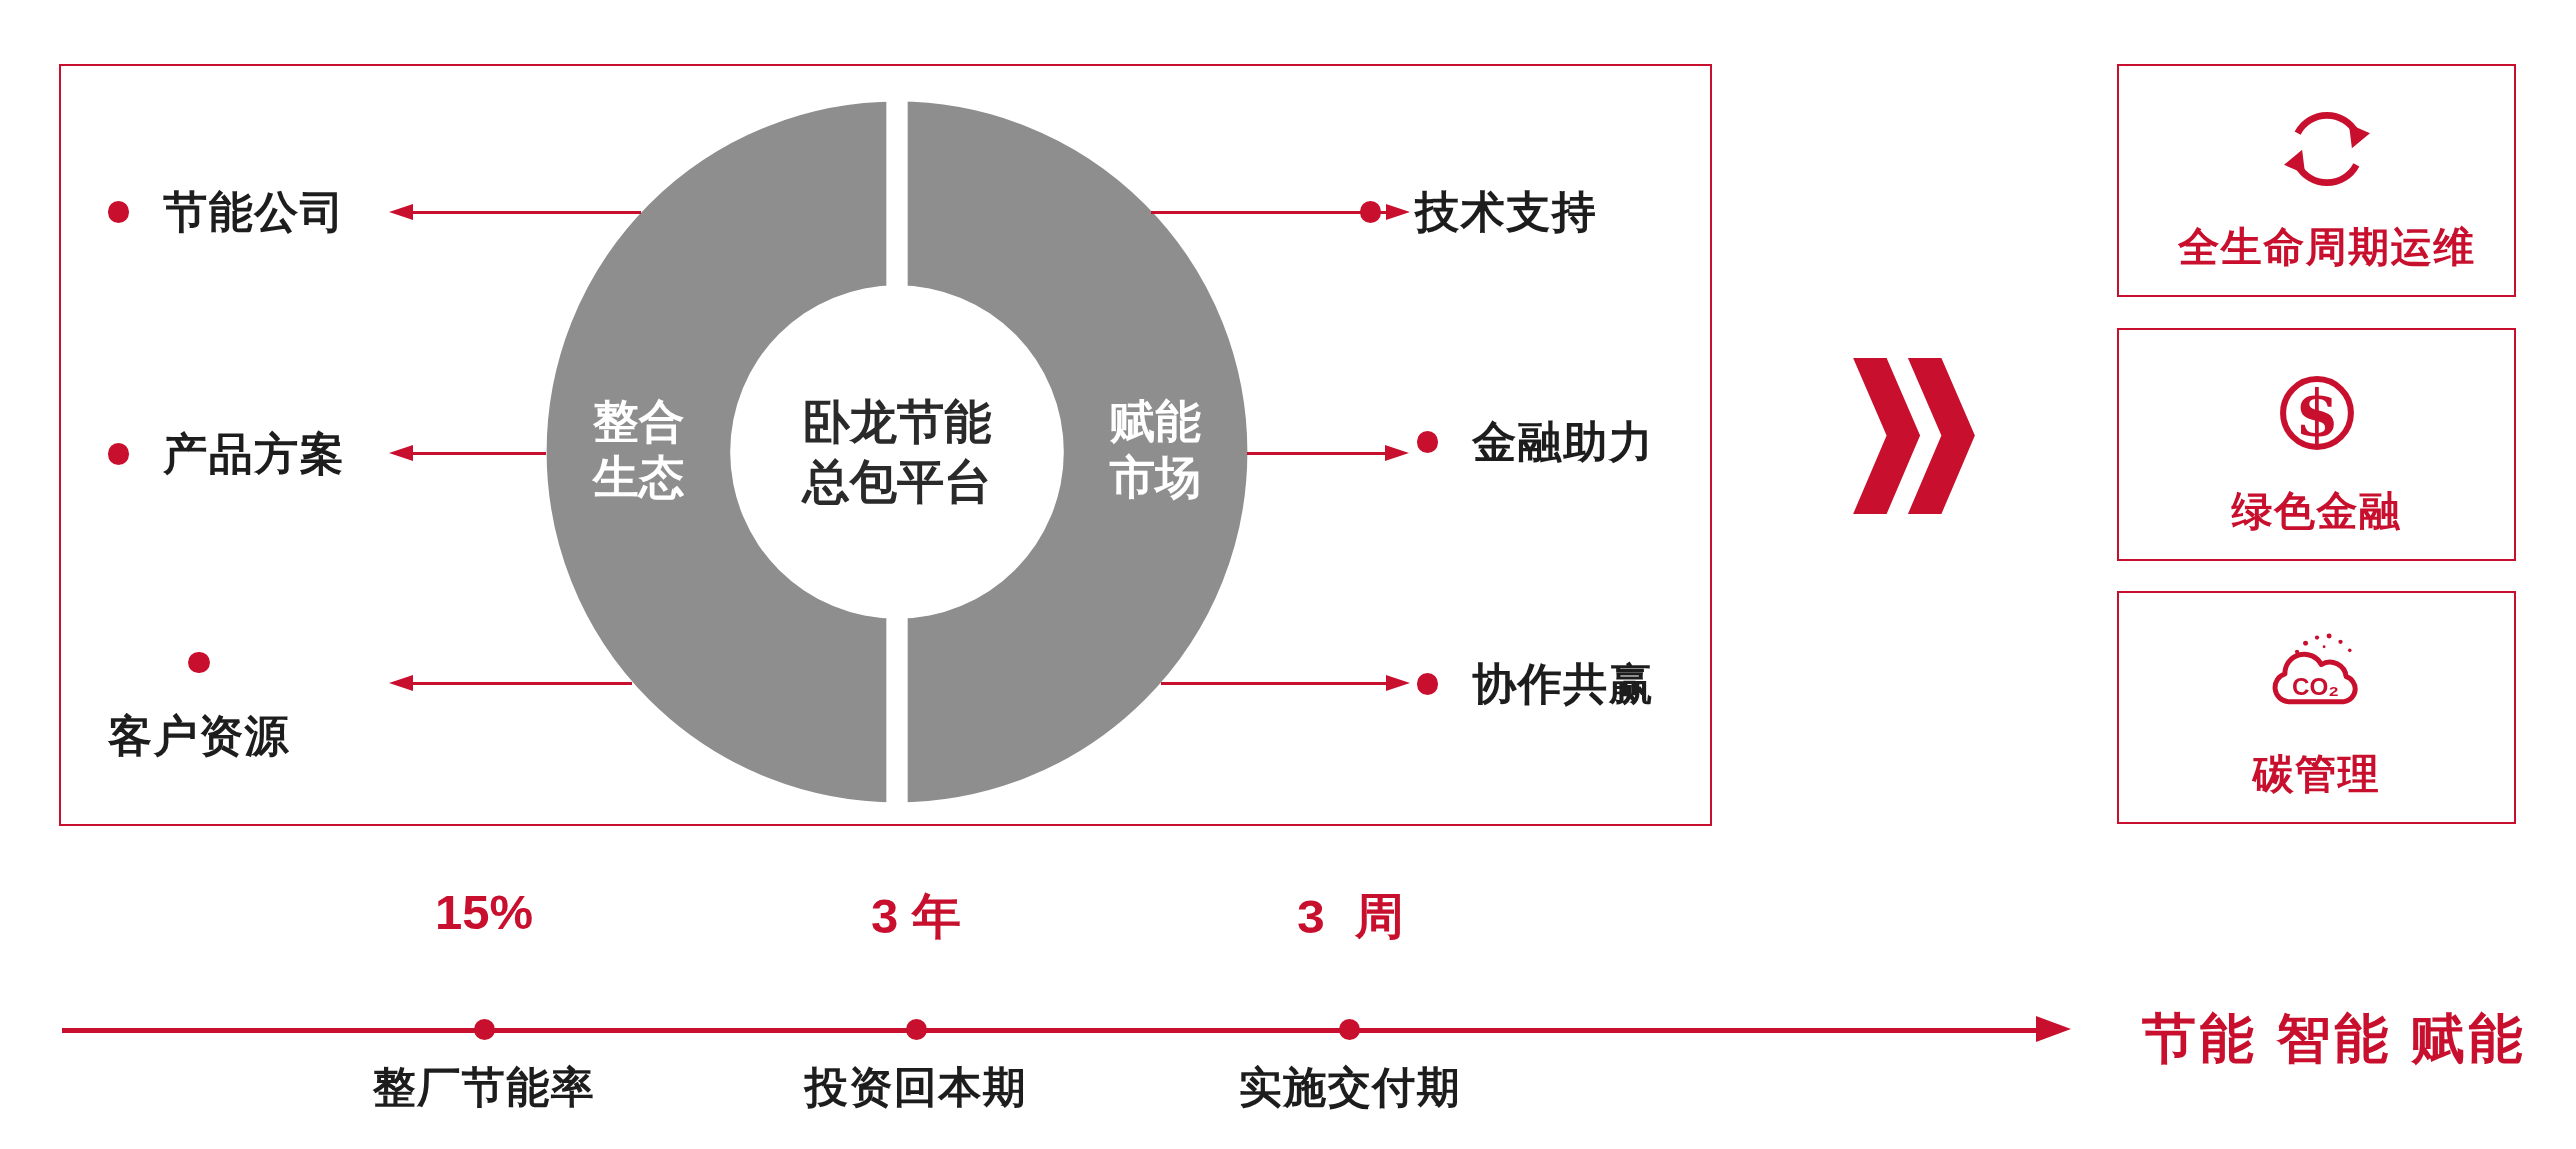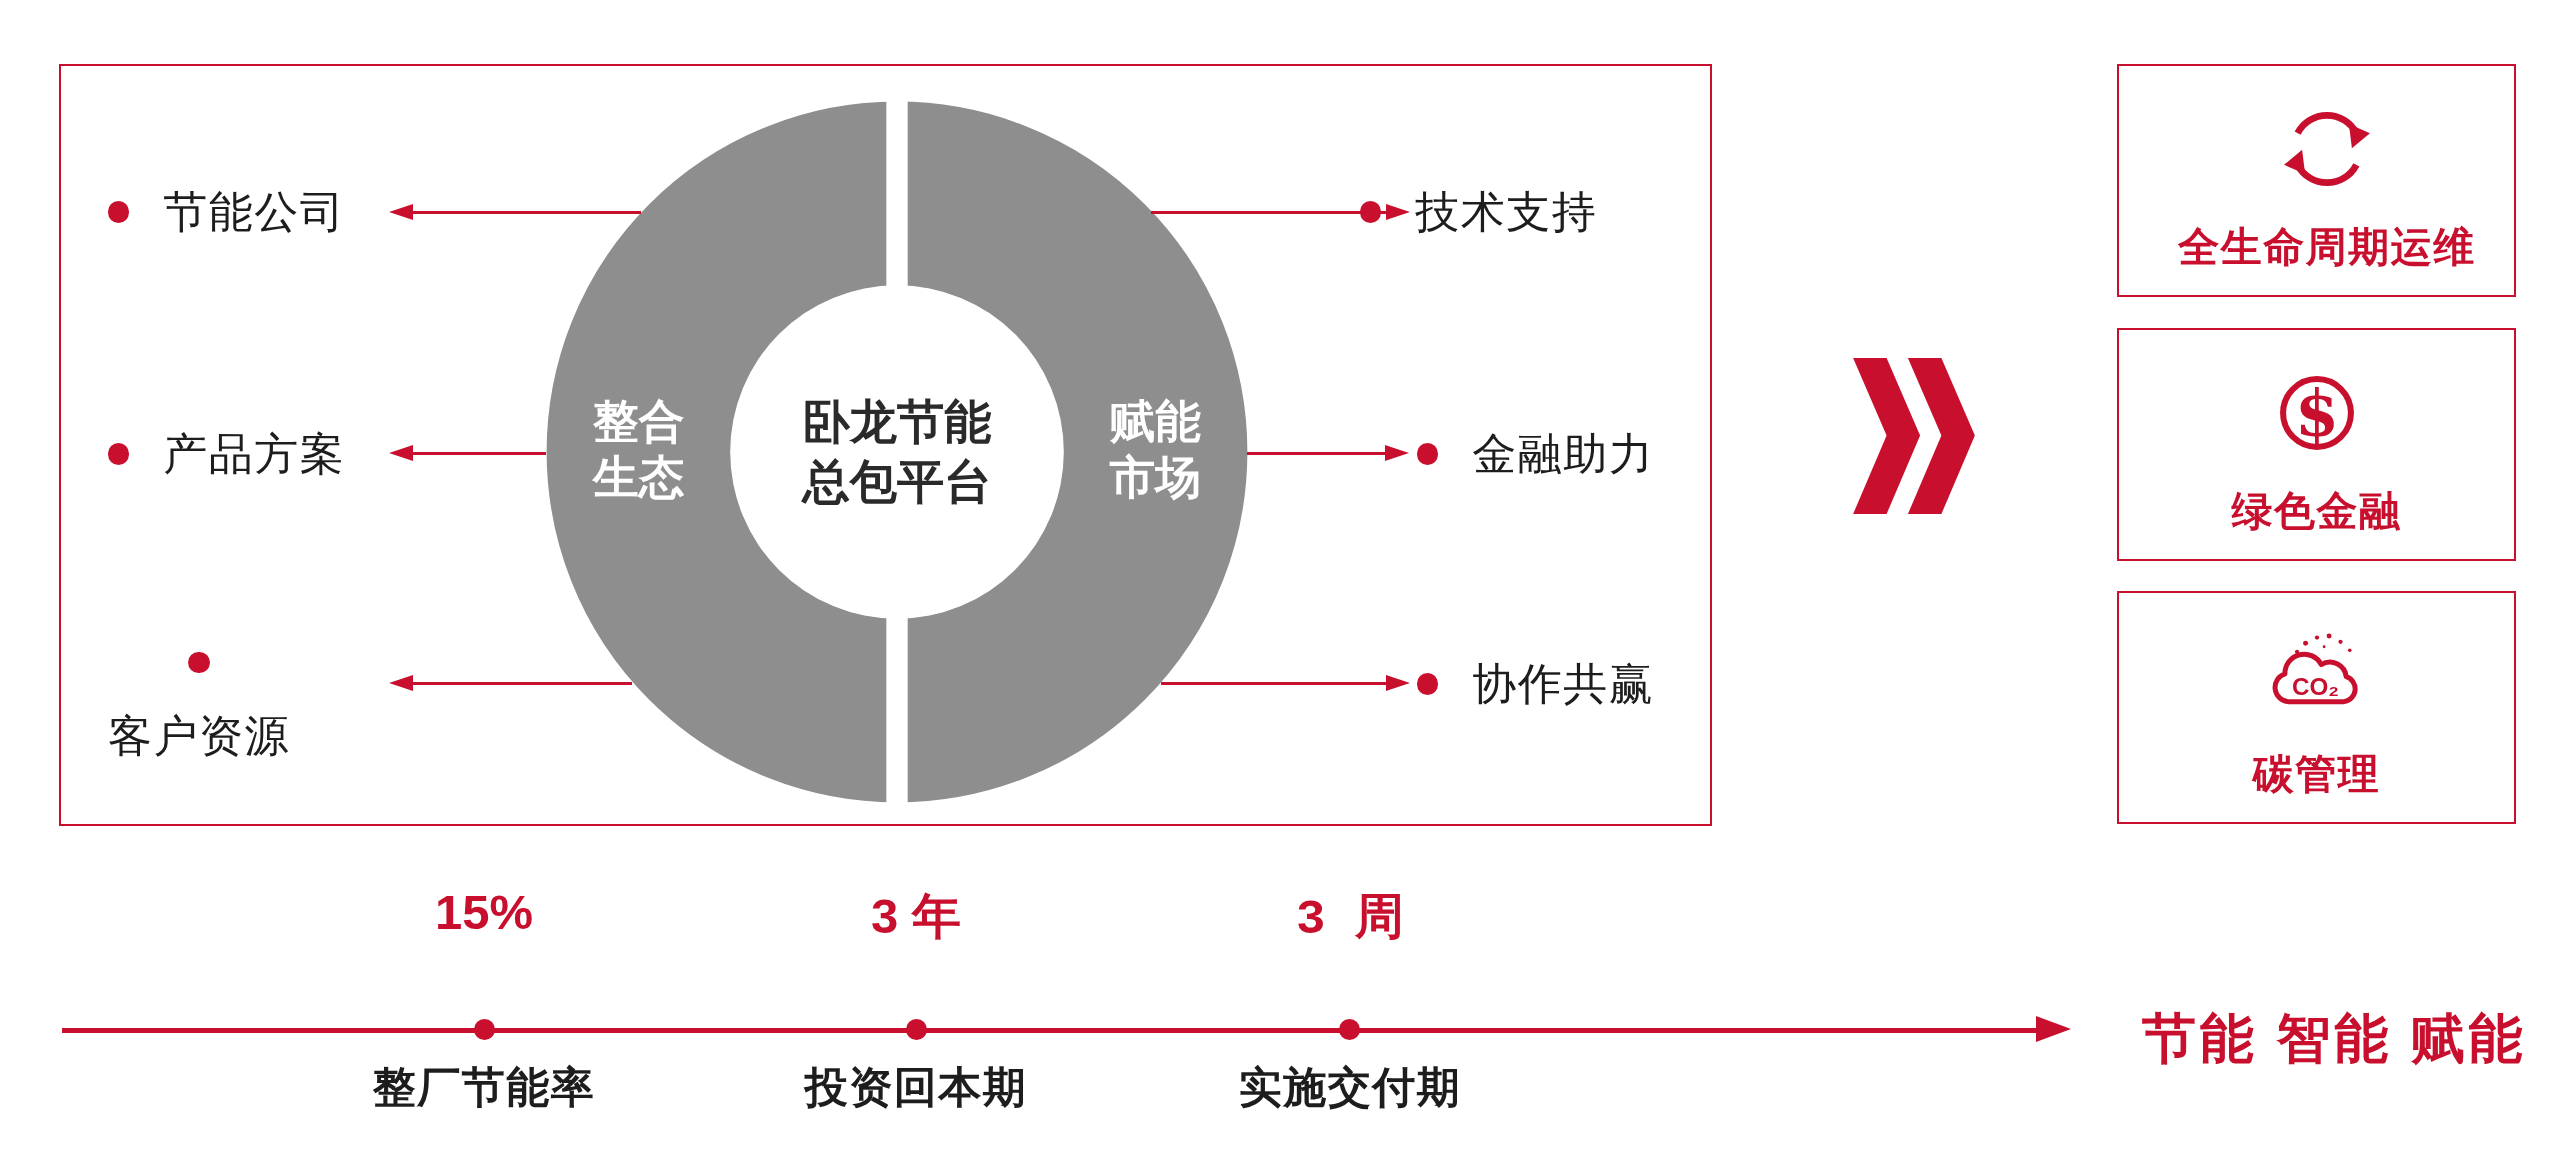--- a/index.html
+++ b/index.html
@@ -9,21 +9,21 @@
     width:2576px; height:1150px; position:relative; overflow:hidden;
     font-family:"Liberation Sans", sans-serif; color:var(--ink);
   }
   .abs { position:absolute; }
 
   
   .main-box { left:59px; top:64px; width:1653px; height:762px; border:2.3px solid var(--accent); }
 
   .item-row { position:absolute; display:flex; align-items:center; gap:34px; height:64px; }
   .bullet { width:21.3px; height:21.3px; border-radius:50%; background:var(--accent); flex:0 0 auto; }
-  .item-label { font-size:44px; font-weight:400; color:var(--ink); white-space:nowrap; letter-spacing:1.5px; }
+  .item-label { font-size:44px; font-weight:700; color:var(--ink); white-space:nowrap; letter-spacing:1.5px; }
 
   .h-arrow { position:absolute; height:3px; background:var(--accent); }
   .h-arrow.head-left::before {
     content:""; position:absolute; left:-23px; top:-6.9px; width:0; height:0;
     border-top:8.4px solid transparent; border-bottom:8.4px solid transparent; border-right:24.4px solid var(--accent);
   }
   .h-arrow.head-right::after {
     content:""; position:absolute; right:-23px; top:-6.9px; width:0; height:0;
     border-top:8.4px solid transparent; border-bottom:8.4px solid transparent; border-left:24.4px solid var(--accent);
   }
@@ -83,21 +83,21 @@
   <div class="h-arrow head-left" style="left:351px; top:616px; width:220px;"></div>
 
   <div class="h-arrow head-right" style="left:1090px; top:145px; width:236px;"></div>
   <div class="h-arrow head-right" style="left:1186px; top:386px; width:139px;"></div>
   <div class="h-arrow head-right" style="left:1100px; top:616px; width:226px;"></div>
 
   <div class="item-row" style="left:1299px; top:114px;">
     <span class="bullet"></span>
     <span class="item-label">技术支持</span>
   </div>
-  <div class="item-row" style="left:1356px; top:356px;">
+  <div class="item-row" style="left:1356px; top:344px;">
     <span class="bullet"></span>
     <span class="item-label">金融助力</span>
   </div>
   <div class="item-row" style="left:1356px; top:586px;">
     <span class="bullet"></span>
     <span class="item-label">协作共赢</span>
   </div>
 </div>
 
 <svg class="abs" style="left:1853px; top:358px;" width="122" height="156" viewBox="0 0 160 205">

